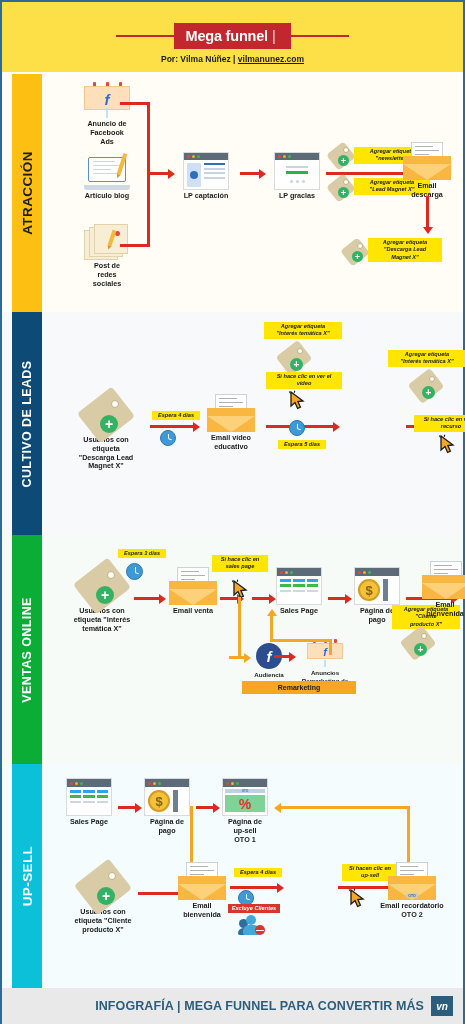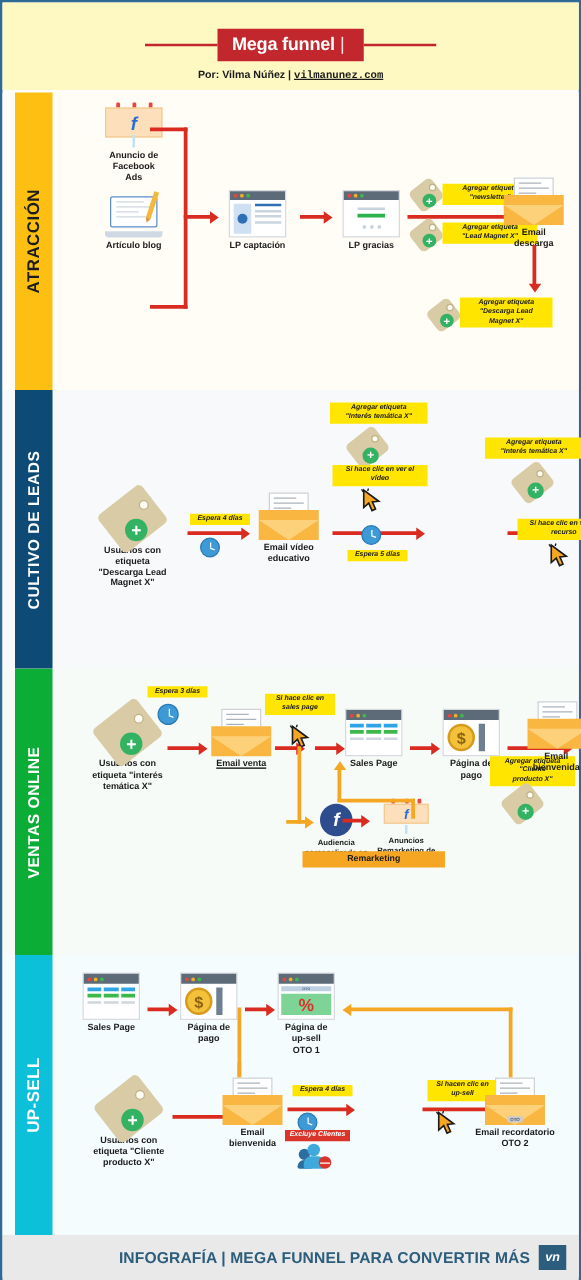--- a/index.html
+++ b/index.html
@@ -10,32 +10,32 @@
     overflow: hidden;
   }
   #page {
     position: relative;
     width: 465px; height: 1024px;
     background: #fdfdfb;
     border: 2px solid #2e6a96;
   }
 
   
-  .header { position: absolute; left: 0; top: 0; width: 461px; height: 70px; background:#fef9c3; }
+  .header { position: absolute; left: 0; top: 0; width: 461px; height: 70px; background:#fde047; }
   .title-row { position:absolute; left:0; top:21px; width:461px; height:26px; display:flex; align-items:center; justify-content:center; }
   .rule { height:2px; background:#c1272d; flex:0 0 58px; }
   .title-chip {
     background:#c1272d; color:#ffffff; height:26px; display:flex; align-items:center;
     padding:0 12px; font-size:14.5px; letter-spacing:-0.2px; white-space:nowrap;
   }
   .title-strong { font-weight:bold; }
   .title-sep { font-weight:300; padding:0 4px; opacity:.85; }
   .title-rest { font-weight:400; }
   .byline { position:absolute; left:0; top:52px; width:461px; text-align:center; font-size:8.5px; font-weight:bold; color:#1b1b1b; }
-  .byline u { text-decoration:underline;font-family:Liberation Mono, monospace; }
+  .byline u { text-decoration:underline; }
 
   
   .section { position:absolute; left:0; width:461px; }
   .band { position:absolute; left:10px; top:0; width:30px; height:100%; }
   .band-label {
     position:absolute; left:50%; top:50%;
     transform: translate(-50%,-50%) rotate(-90deg);
     transform-origin: center center;
     white-space:nowrap; font-weight:bold; font-size:13.5px; letter-spacing:.4px;
   }
@@ -236,20 +236,32 @@
             <div class="laptop-line" style="width:75%"></div>
             <div class="laptop-line" style="width:50%"></div>
             <div class="laptop-line" style="width:68%"></div>
           </div>
           <div class="pencil" style="right:6px; top:-3px; height:22px;"></div>
           <div class="laptop-base"></div>
         </div>
         <div class="node-label">Artículo blog</div>
       </div>
 
+      <div class="node" style="left:32px; top:150px; width:66px;">
+        <div class="ic post" style="width:46px;height:36px;">
+          <div class="post-s" style="left:0; top:6px; width:34px; height:30px;"></div>
+          <div class="post-s" style="left:5px; top:3px; width:34px; height:30px;"></div>
+          <div class="post-s" style="left:10px; top:0px; width:34px; height:30px;"></div>
+          <div class="post-pin" style="left:31px; top:7px;"></div>
+          <div class="pencil" style="left:26px; top:6px; height:16px;"></div>
+        </div>
+        <div class="node-label">Post de
+redes
+sociales</div>
+      </div>
 
       <div class="line-r" style="left:78px; top:28px; width:30px;"></div>
       <div class="line-r" style="left:78px; top:170px; width:30px;"></div>
       <div class="line-v" style="left:105px; top:28px; height:145px;"></div>
       <div class="arrow-r" style="left:105px; top:98px; width:22px;"></div>
 
       <div class="node" style="left:133px; top:78px; width:62px;">
         <div class="ic win" style="width:46px;height:38px;">
           <div class="win-bar" style="height:7px;">
               <span class="dot r"></span>
@@ -433,21 +445,21 @@
         </div>
         <div class="node-label">Usuarios con
 etiqueta "interés
 temática X"</div>
       </div>
 
       <div class="hl" style="left:76px; top:14px; width:48px;">Espera 3 días</div>
       <div class="clock" style="left:84px; top:28px; width:17px; height:17px;"></div>
       <div class="arrow-r" style="left:92px; top:62px; width:26px;"></div>
 
-      <div class="node" style="left:120px; top:32px; width:62px;text-decoration:underline;">
+      <div class="node" style="left:120px; top:32px; width:62px;">
         <div class="ic env" style="width:48px;height:38px;">
           <div class="env-doc" style="width:32px; height:24px; top:0;">
               <i style="width:60%"></i>
               <i style="width:80%"></i>
               <i style="width:45%"></i>
               <i style="width:70%"></i>
             </div>
           <div class="env-back" style="height:24px;"></div>
           <div class="env-flap" style="border-width:16px 24px 0 24px;"></div>
         </div>

